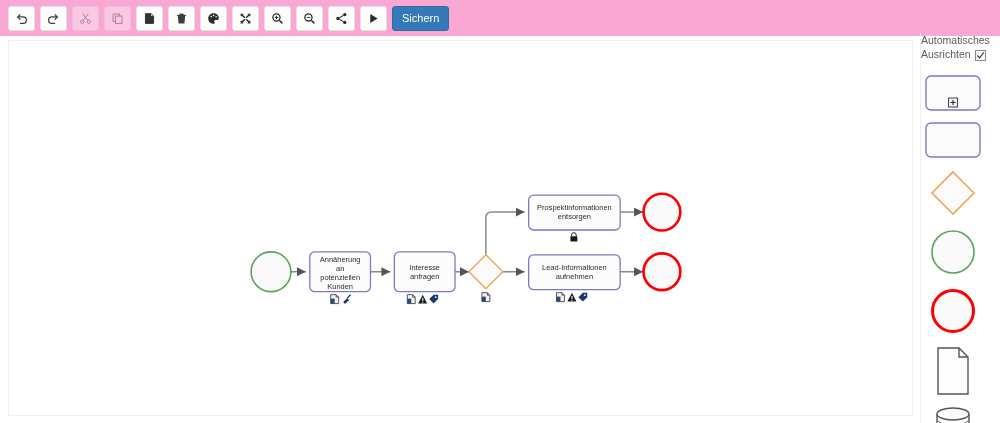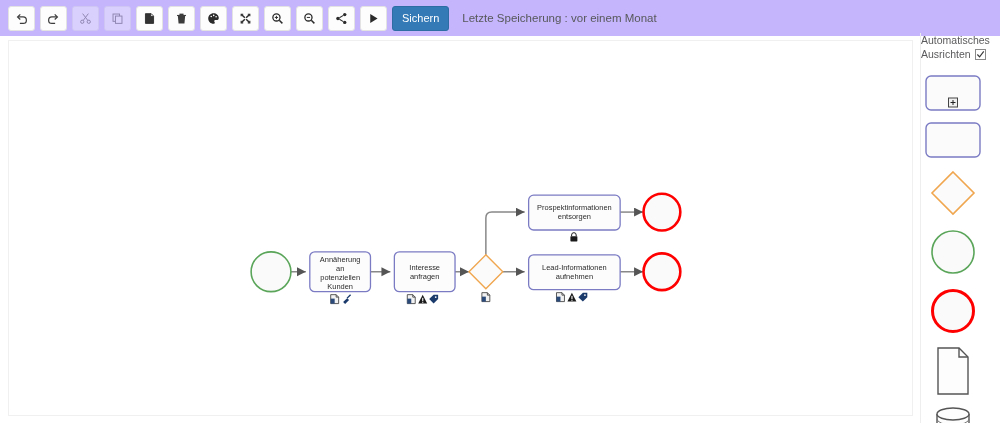--- a/index.html
+++ b/index.html
@@ -10,21 +10,21 @@
     font-family: "Liberation Sans", sans-serif;
     overflow: hidden;
   }
   #app { position: relative; width: 1000px; height: 423px; background:#fff; }
 
   
   .toolbar {
     position: absolute; left: 0; top: 0; width: 1000px; height: 36px;
     display: flex; align-items: center; gap: 5px;
     padding: 0 8px;
-    background: #c4b5fd;
+    background: #f9a8d4;
   }
   .tbtn {
     width: 27px; height: 25px;
     border: 1px solid #e3e3e3;
     border-radius: 3px;
     background: #fdfdfd;
     display: flex; align-items: center; justify-content: center;
     cursor: pointer;
     flex: 0 0 auto;
   }
@@ -67,21 +67,21 @@
   
   .palette {
     position: absolute; left: 920px; top: 33px;
     width: 64px; height: 390px;
     border-left: 1px solid #eeeeee;
   }
   .palette-label {
     font-size: 10.5px; color: #5a5a5c; line-height: 14px;
     width: 76px;
   }
-  .palette-label .row2 { display: flex; align-items: center; gap: 4px; }
+  .palette-label .row2 { display: flex; align-items: flex-end; gap: 4px; }
   .chk {
     width: 11px; height: 11px; border: 1px solid #8a8a8a;
     background: #fff; display:inline-flex; align-items:center; justify-content:center;
     flex: 0 0 auto;
   }
   .chk svg { display:block; }
   .pal-items { margin-top: 14px; display:flex; flex-direction:column; align-items:center; gap:11px; }
   .pal-item { cursor: pointer; display:flex; align-items:center; justify-content:center; }
 </style>
 </head>
@@ -200,21 +200,20 @@
 
     <div class="tbtn">
       <span>
         <svg width="13" height="13" viewBox="0 0 16 16">
             <path d="M4 2.5L13 8l-9 5.5z" fill="#2b2b2b"></path>
           </svg>
       </span>
     </div>
 
     <div class="txtbtn primary">Sichern</div>
-    <div class="savenote">Letzte Speicherung : vor einem Monat</div>
   </div>
 
   <div class="canvas">
     <svg class="diagram" viewBox="0 0 905 376">
       <defs>
         <marker id="arrow" markerWidth="7" markerHeight="7" refX="6" refY="3" orient="auto">
           <path d="M0,0 L6,3 L0,6 z" fill="#555"></path>
         </marker>
       </defs>
 

